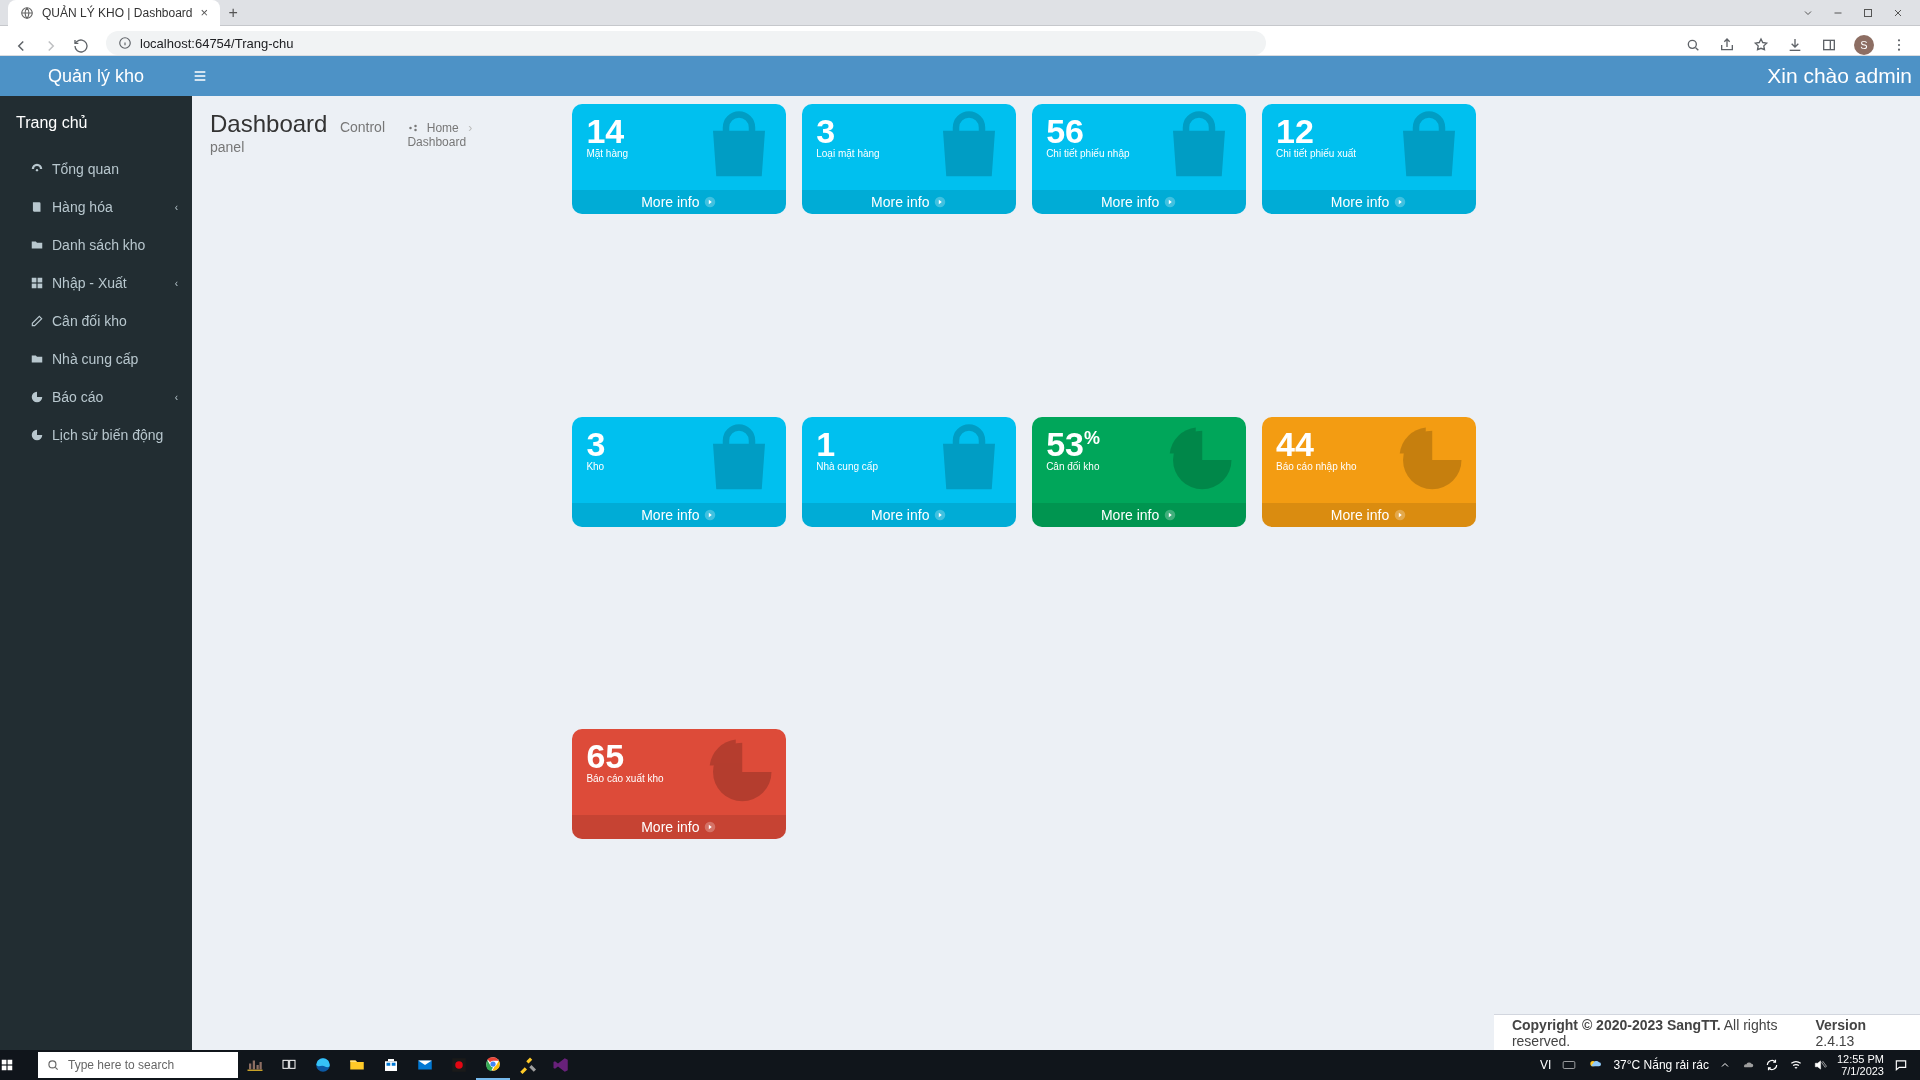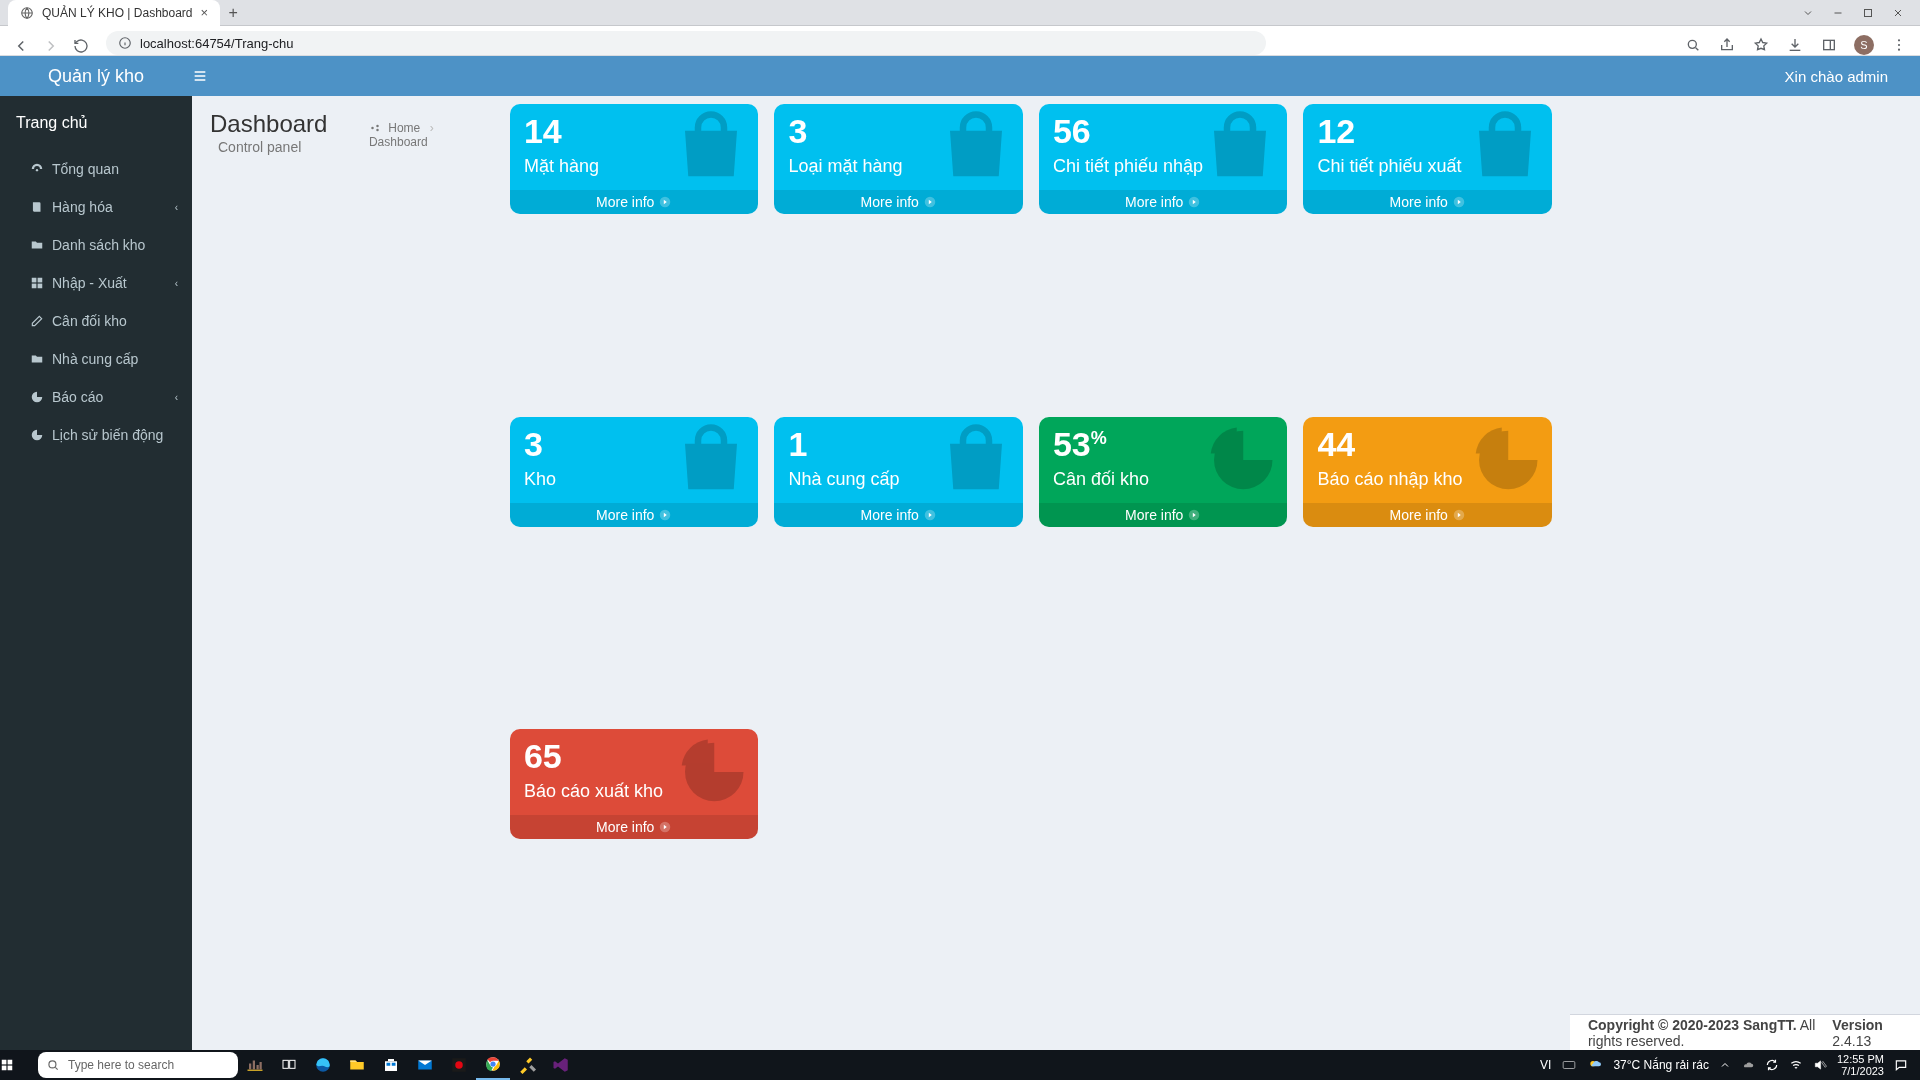--- a/index.html
+++ b/index.html
@@ -19,21 +19,21 @@
 .urlbox { flex: 0 0 auto; display: flex; align-items: center; gap: 8px; background: #f1f3f4; border-radius: 14px; height: 24px; padding: 0 12px; font-size: 13px; margin-left: 4px; min-width: 1160px; }
 .chrome-url .right { margin-left: auto; display: flex; align-items: center; gap: 16px; }
 .avatar { width: 20px; height: 20px; border-radius: 50%; background: #8d6e63; color: #fff; font-size: 11px; display: inline-flex; align-items: center; justify-content: center; }
 
 
 .app { position: absolute; top: 56px; left: 0; right: 0; bottom: 30px; display: flex; flex-direction: column; }
 
 .topbar { height: 40px; background: #4d92c6; color: #fff; display: flex; align-items: center; }
 .topbar .brand { width: 192px; text-align: center; font-size: 18px; font-weight: 400; }
 .topbar .hamburg { width: 40px; text-align: center; }
-.topbar .greet { margin-left: auto; padding-right: 32px; font-size: 15px; }
+.topbar .greet { margin-left: auto; padding-right: 8px; font-size: 21px; }
 
 .body { flex: 1; display: flex; min-height: 0; }
 .sidebar { width: 192px; background: #222d32; color: #b8c7ce; display: flex; flex-direction: column; padding-top: 8px; }
 .home-link { display: flex; align-items: center; height: 38px; padding: 0 16px; color: #fff; font-size: 16px; }
 .side-item { display: flex; align-items: center; height: 38px; padding: 0 16px; font-size: 14px; cursor: pointer; position: relative; margin-left: 14px; }
 .side-item .i { width: 22px; display: inline-flex; }
 .side-item .caret { position: absolute; right: 14px; font-size: 10px; }
 
 .content { flex: 1; background: #ecf0f5; display: flex; flex-direction: row; min-height: 0; }
 .page-header { display: flex; align-items: baseline; justify-content: space-between; padding: 14px 24px 10px 18px; }
@@ -41,35 +41,35 @@
 .page-header .sub { font-size: 14px; color: #777; margin-left: 8px; font-weight: 400; }
 .breadcrumb { font-size: 12px; color: #777; }
 .breadcrumb .sep { margin: 0 6px; color: #bbb; }
 
 .cards { padding: 0 10px 16px 10px; display: flex; flex-wrap: wrap; }
 .card-wrap { width: 25%; padding: 8px; }
 .card { position: relative; height: 110px; border-radius: 10px; color: #fff; overflow: hidden; display: flex; flex-direction: column; }
 .card .inner { flex: 1; padding: 10px 14px; }
 .card .inner .num { font-size: 34px; font-weight: 700; line-height: 1; }
 .card .inner .num sup { font-size: 18px; vertical-align: super; }
-.card .inner .lbl { margin-top: 8px; font-size: 18px; }
+.card .inner .lbl { font-size: 10px; }
 .card .foot { height: 24px; text-align: center; font-size: 14px; line-height: 24px; background: rgba(0,0,0,.1); cursor: pointer; }
 .card .bg-icon { position: absolute; right: 8px; top: 4px; opacity: .18; }
 .aqua { background: #00c0ef; }
 .green { background: #00a65a; }
 .orange { background: #f39c12; }
 .red { background: #dd4b39; }
 
 .footer { border-top: 1px solid #d2d6de; background: #fff; height: 36px; display: flex; align-items: center; padding: 0 18px; color: #444; font-size: 14px; }
 .footer .ver { margin-left: auto; }
 
 
 .taskbar { position: absolute; bottom: 0; left: 0; right: 0; height: 30px; background: #10151b; color: #fff; display: flex; align-items: center; font-size: 12px; }
 .taskbar .start { width: 38px; text-align: center; }
-.taskbar .search { flex: 0 0 200px; background: #fff; color: #666; height: 26px; margin: 2px 0; display: flex; align-items: center; gap: 8px; padding: 0 8px; border-radius: 8px; }
+.taskbar .search { flex: 0 0 200px; background: #fff; color: #666; height: 26px; margin: 2px 0; display: flex; align-items: center; gap: 8px; padding: 0 8px; border-radius: 0; }
 .taskbar .tbitem { width: 34px; text-align: center; display: inline-flex; align-items: center; justify-content: center; height: 30px; }
 .taskbar .right { margin-left: auto; display: flex; align-items: center; gap: 10px; padding-right: 12px; }
 .taskbar .clock { text-align: right; line-height: 1.1; font-size: 11px; }
 
 svg { display: block; }
 </style>
 </head>
 <body>
 
 <div class="chrome-tabs">

